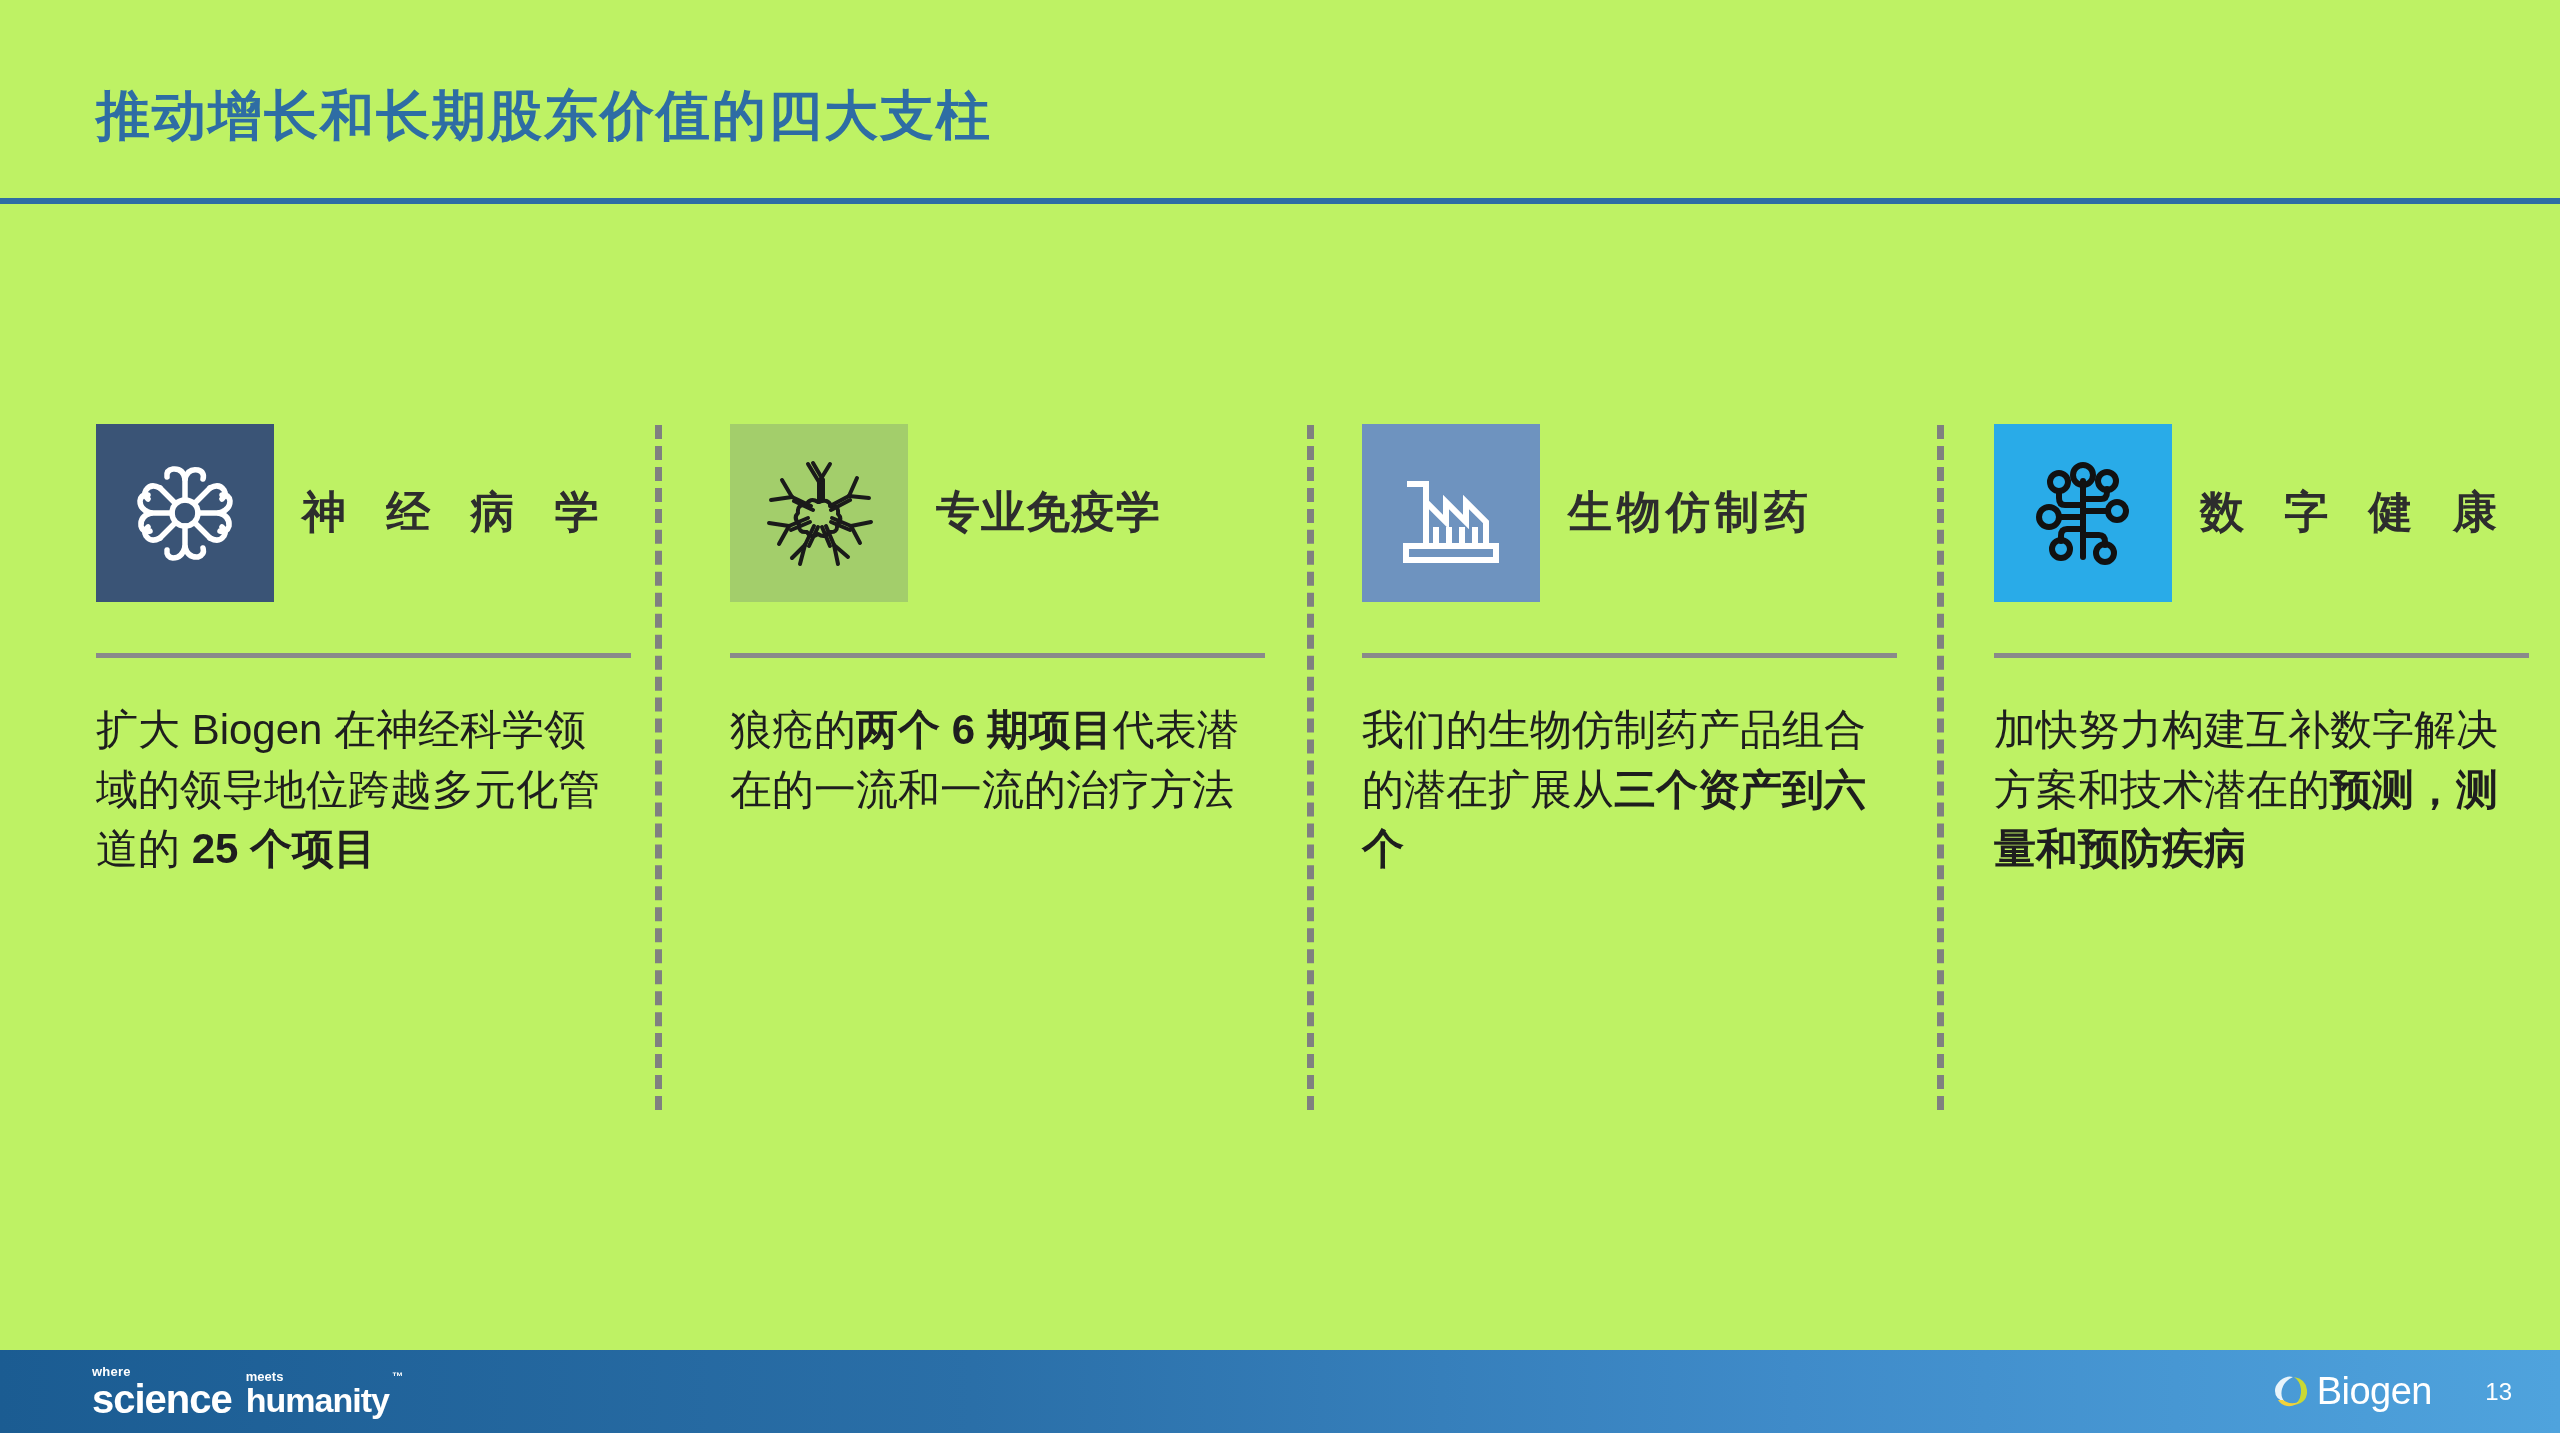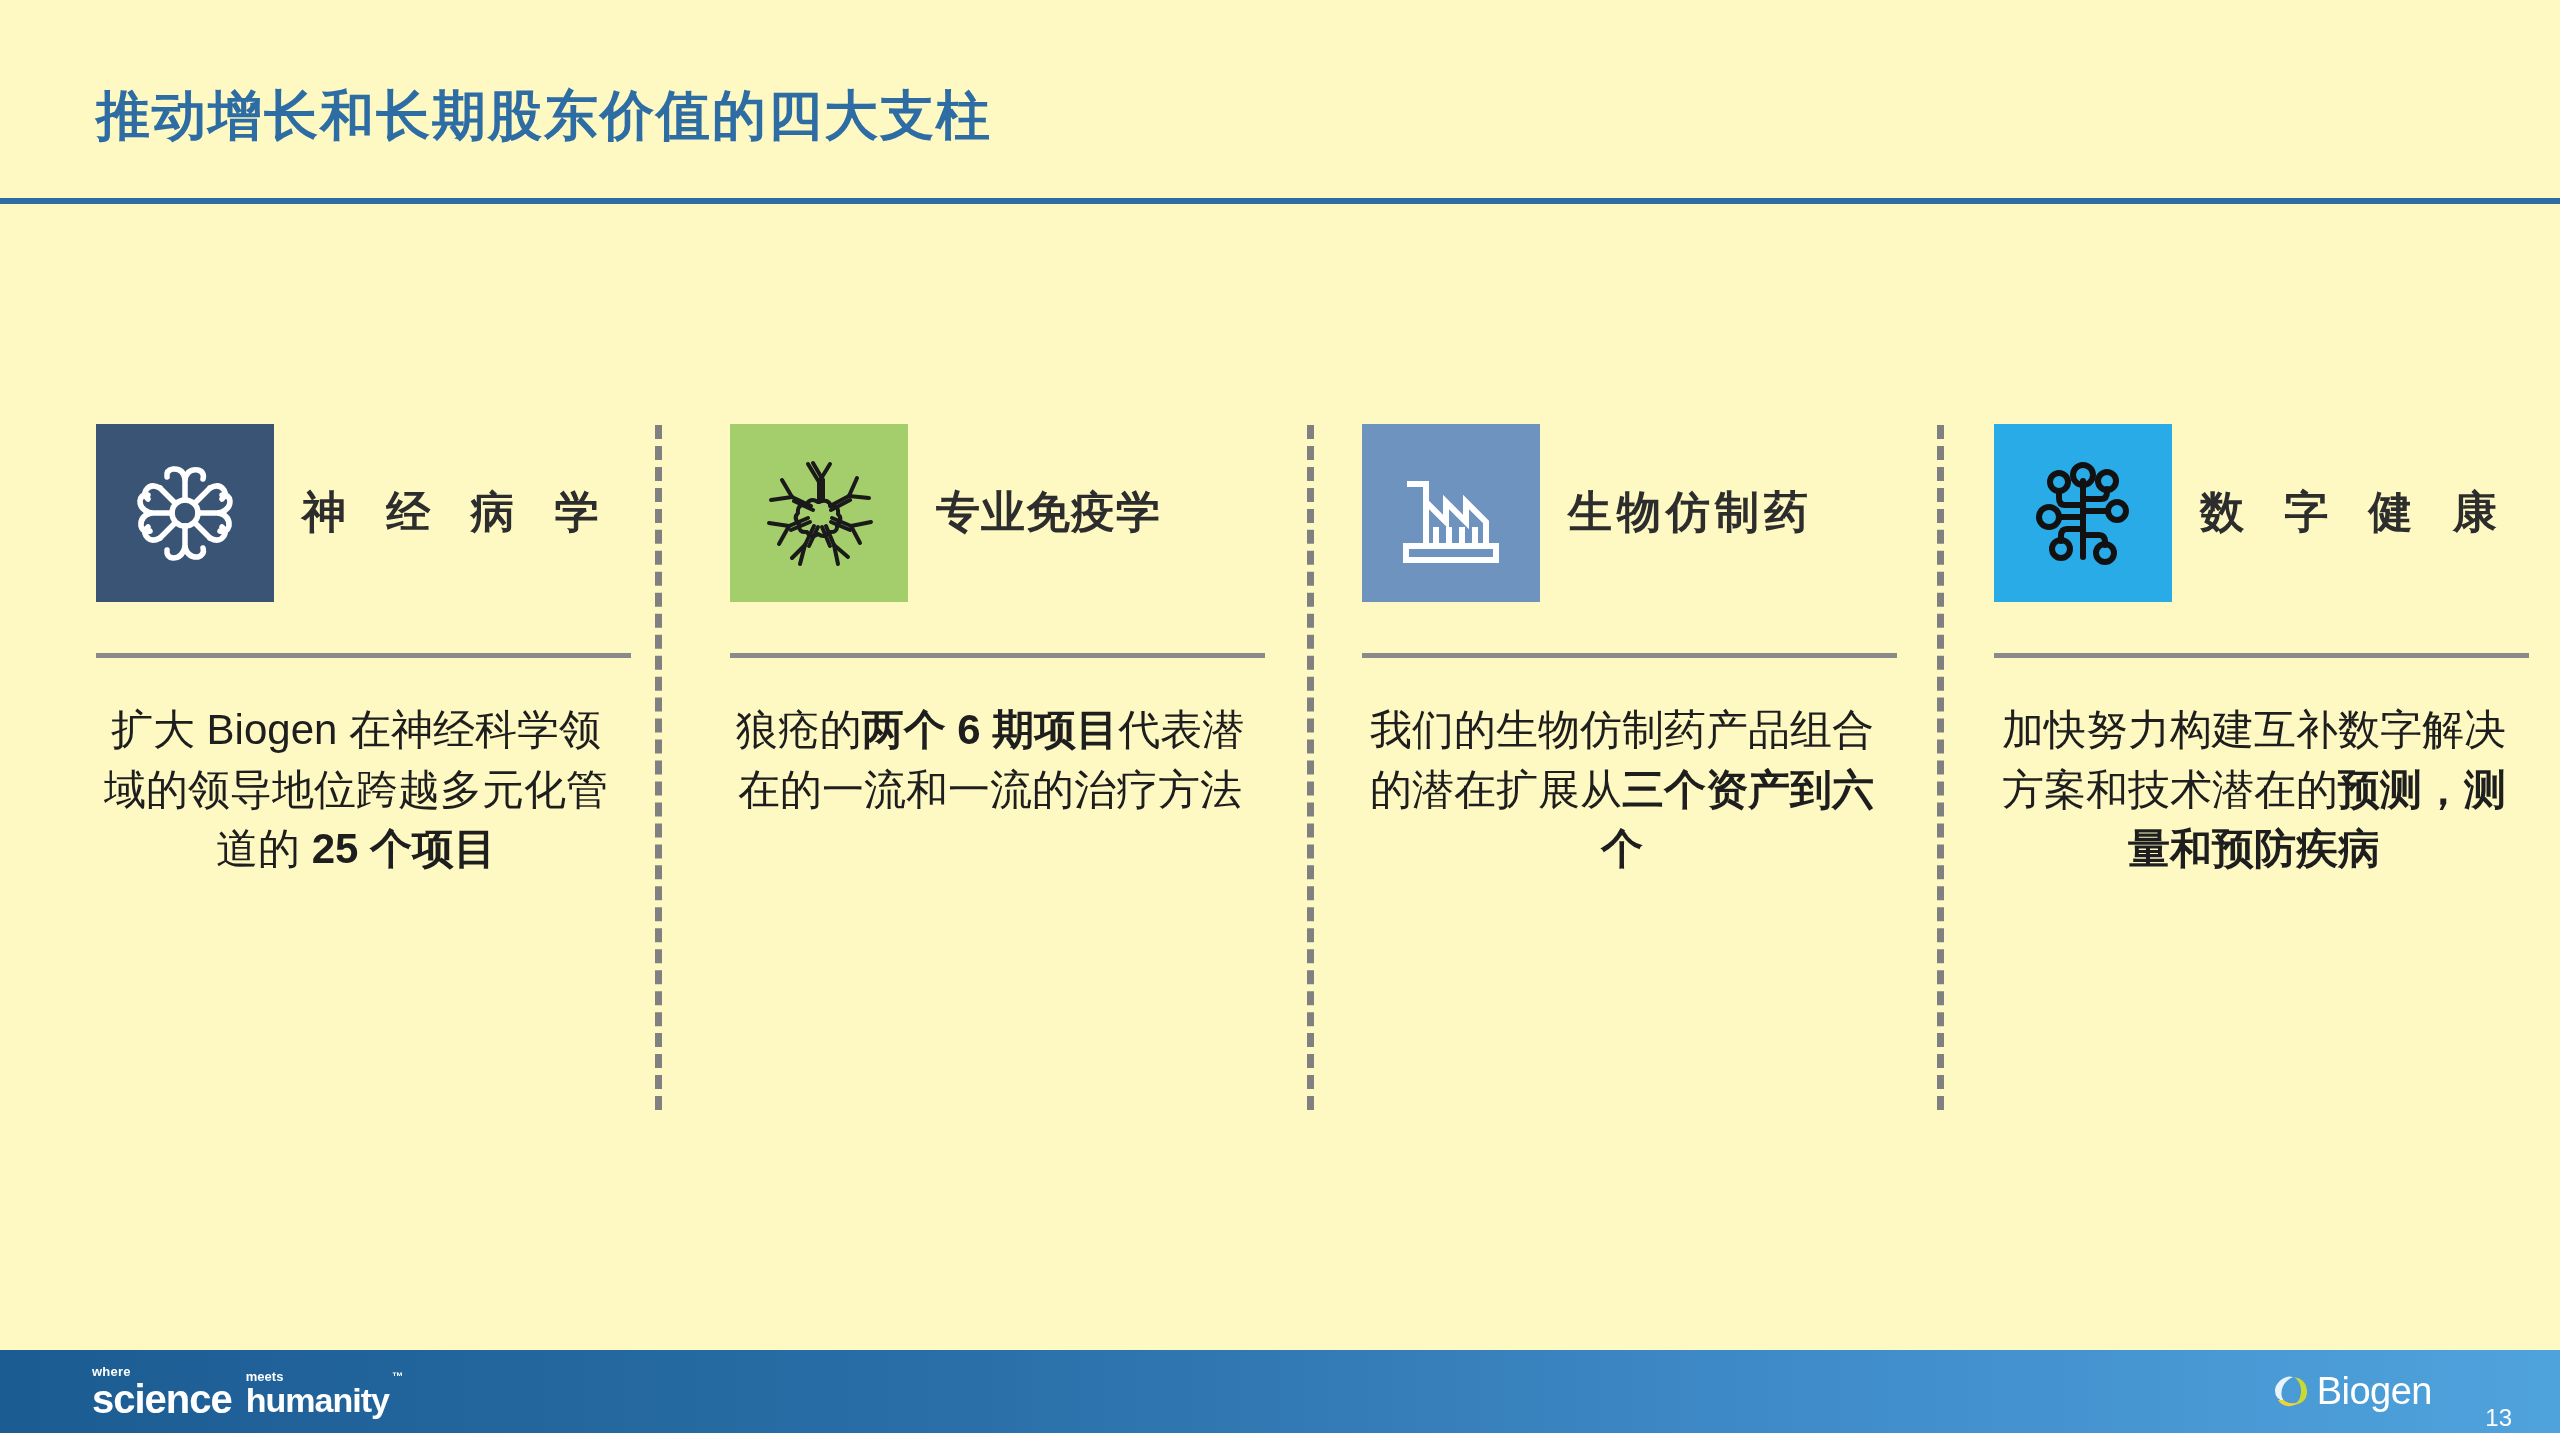--- a/index.html
+++ b/index.html
@@ -12,22 +12,21 @@
     height: 1433px;
     overflow: hidden;
     font-family: "Liberation Sans", "DejaVu Sans", sans-serif;
     position: relative;
   }
 
   
   .slide {
     position: absolute;
     inset: 0;
-    background: #fef9c3;
-    text-align: center;
+    background: #bef264;
   }
 
   
   .title {
     position: absolute;
     left: 96px;
     top: 86px;
     font-size: 54px;
     font-weight: 700;
     color: #2E6DA4;
@@ -204,21 +203,20 @@
     color: #ffffff;
     letter-spacing: -.5px;
   }
   .page-num {
     position: absolute;
     right: 48px;
     top: 50%;
     transform: translateY(-50%);
     font-size: 24px;
     color: #ffffff;
-    margin-top: 26px;
   }
 </style>
 </head>
 <body>
 
 <div class="slide">
 
   <div class="title">推动增长和长期股东价值的四大支柱</div>
   <div class="title-rule"></div>
 

